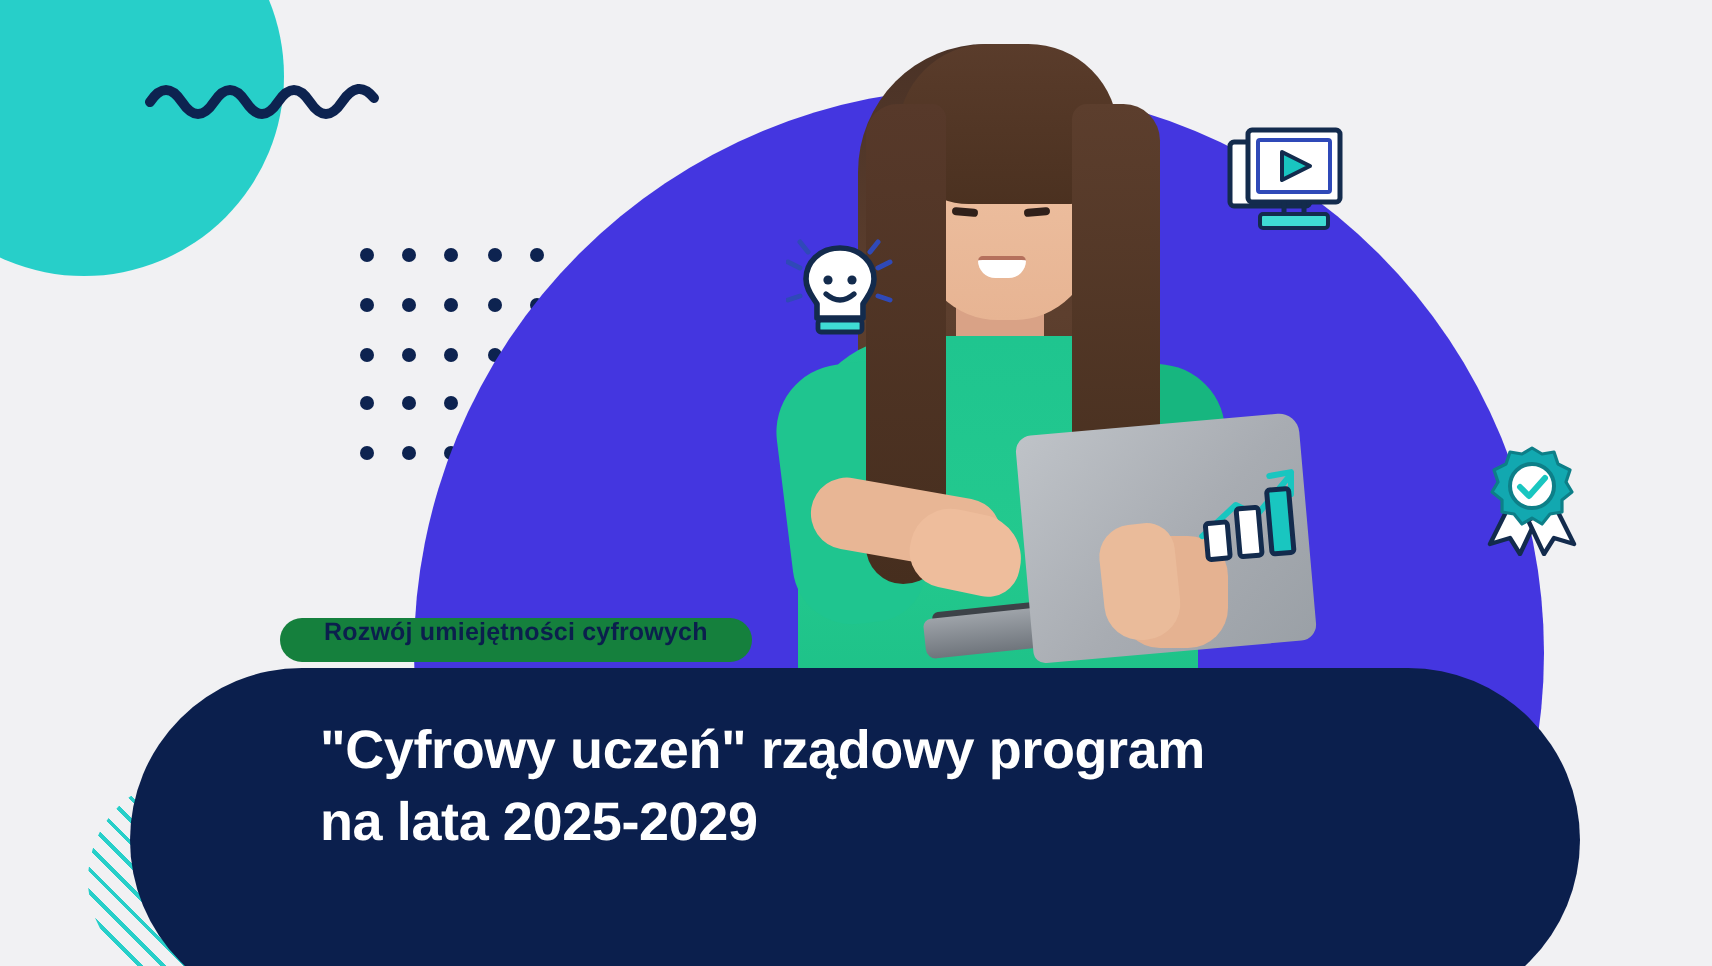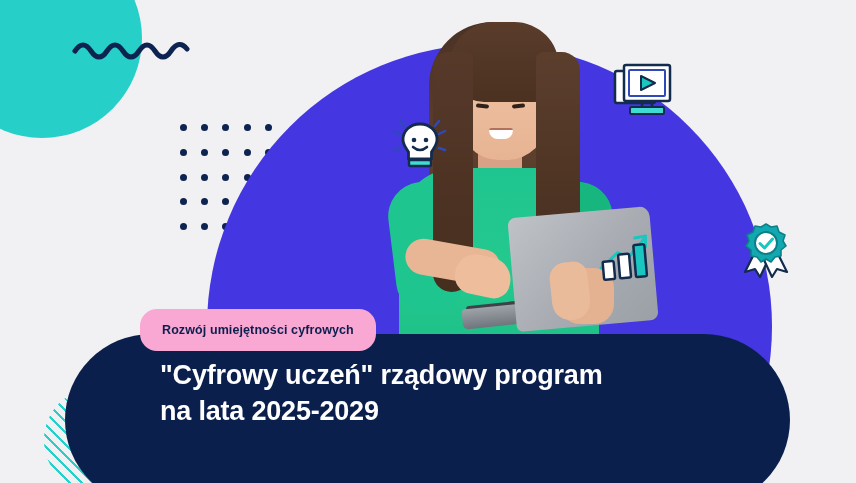--- a/index.html
+++ b/index.html
@@ -202,25 +202,25 @@
   .navy-banner {
     position:absolute;
     left:65px; top:334px;
     width:725px; height:172px;
     background:#0b1f4d;
     border-radius:86px;
   }
   .badge-pill {
     position:absolute;
     left:140px; top:309px;
-    height:42px;
+    height:22px;
     padding:0 22px;
-    background:#f9a8d4;
+    background:#15803d;
     border-radius:17px;
-    display:flex; align-items:center;
+    display:flex; align-items:flex-start;
   }
   .badge-pill span {
     font-size:12.5px;
     font-weight:700;
     color:#0b1f4d;
     letter-spacing:.1px;
     white-space:nowrap;
   }
   .headline {
     position:absolute;

